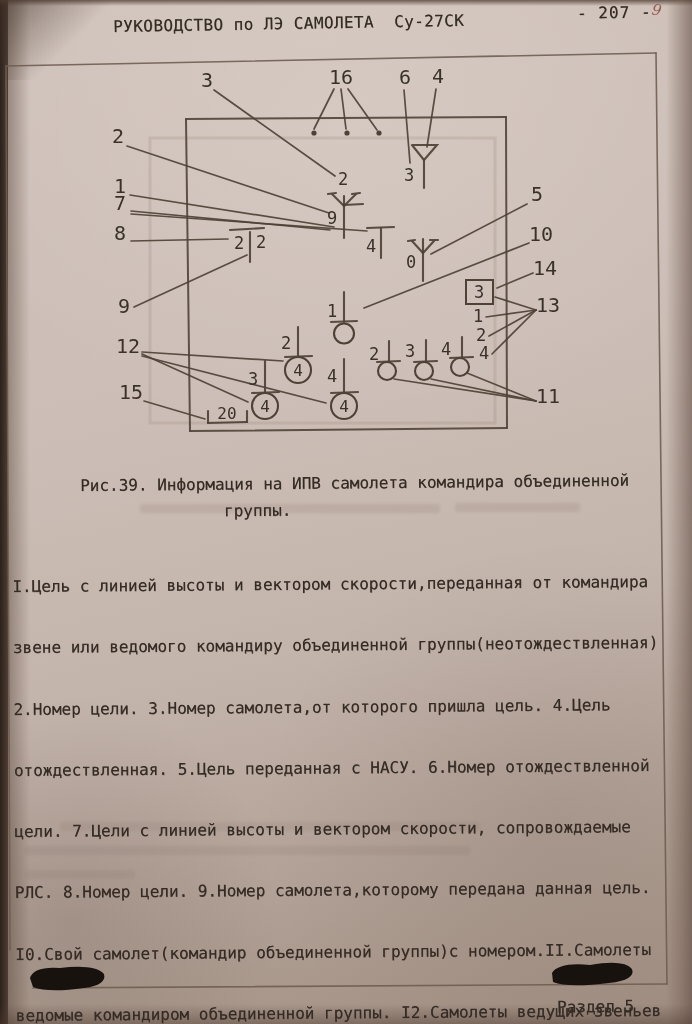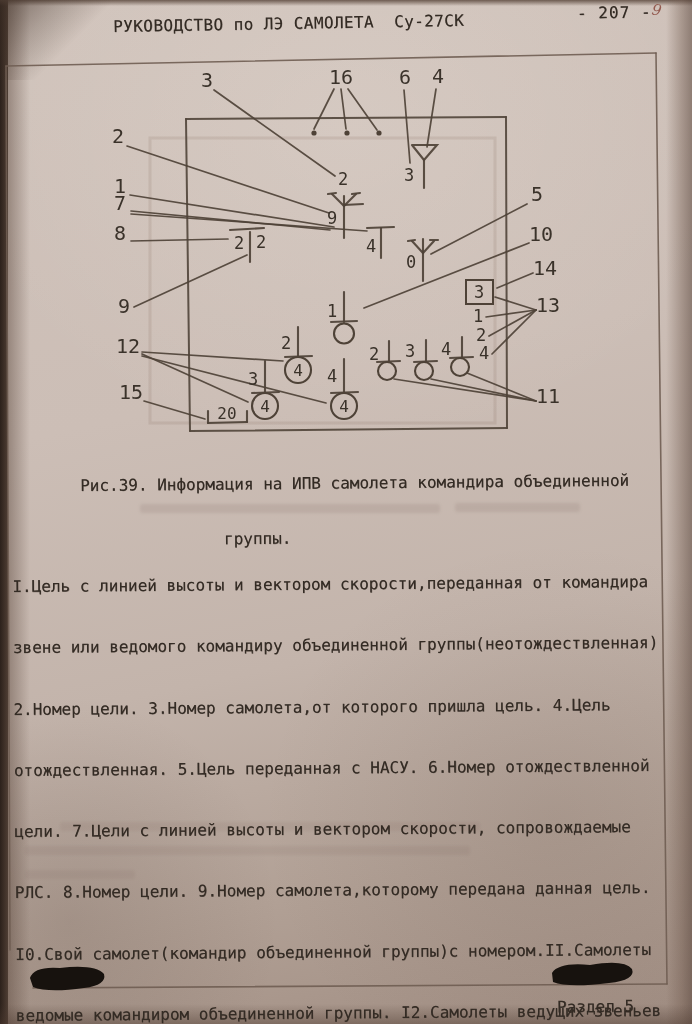--- a/index.html
+++ b/index.html
@@ -20,21 +20,21 @@
   #edge-right{right:0;top:0;width:26px;height:1024px;background:linear-gradient(to right,rgba(120,98,86,0),rgba(110,88,76,.40) 60%,rgba(88,68,58,.55));}
   #edge-bottom{left:0;bottom:0;width:692px;height:20px;background:linear-gradient(to bottom,rgba(76,57,47,0),rgba(76,57,47,.45));}
   
   .ghost{background:rgba(108,86,74,.13);filter:blur(1.4px);border-radius:3px;}
   
   .doc{color:#332b24;text-shadow:.3px .3px .5px rgba(55,44,36,.55);white-space:pre;}
   #header-title{left:113px;top:17px;font-size:16px;letter-spacing:.4px;transform:rotate(-1deg);transform-origin:left top;}
   #page-number{left:577px;top:3px;font-size:16px;letter-spacing:1px;transform:rotate(-1deg);}
   #corner-mark{left:652px;top:1px;font-size:15px;color:#8a4a3e;font-family:"DejaVu Serif",serif;font-style:italic;transform:rotate(9deg);text-shadow:none;opacity:.85;}
   #caption1{left:80px;top:476px;font-size:16px;transform:rotate(-.55deg);transform-origin:left top;}
-  #caption2{left:224px;top:501px;font-size:16px;transform:rotate(-.55deg);margin-top:28px;}
+  #caption2{left:224px;top:501px;font-size:16px;transform:rotate(-.55deg);}
   #legend{left:12px;top:537px;transform:rotate(-.45deg);transform-origin:left top;}
   #legend .ln{font-size:16px;line-height:23.3px;height:23.3px;}
   #footer-section{left:557px;top:997px;font-size:16px;transform:rotate(-.8deg);}
   svg text{font-family:"DejaVu Sans Mono",monospace;fill:#3a322a;}
   svg .co{font-size:20px;text-anchor:middle;}
   svg .dg{font-size:17px;text-anchor:middle;}
   svg .sm{font-size:16px;text-anchor:middle;}
   svg line,svg polyline{stroke:#4e4237;stroke-width:1.7;stroke-linecap:round;fill:none;opacity:.92;}
   svg .sym{stroke-width:2.1;}
   svg .frame{stroke:#6f5d52;stroke-width:1.6;opacity:.9;}

